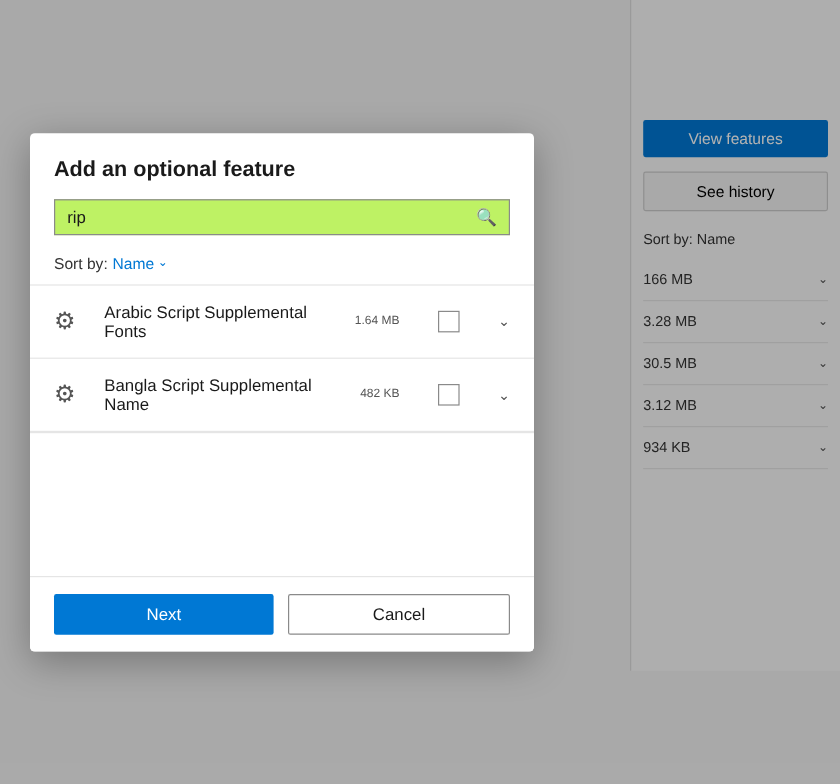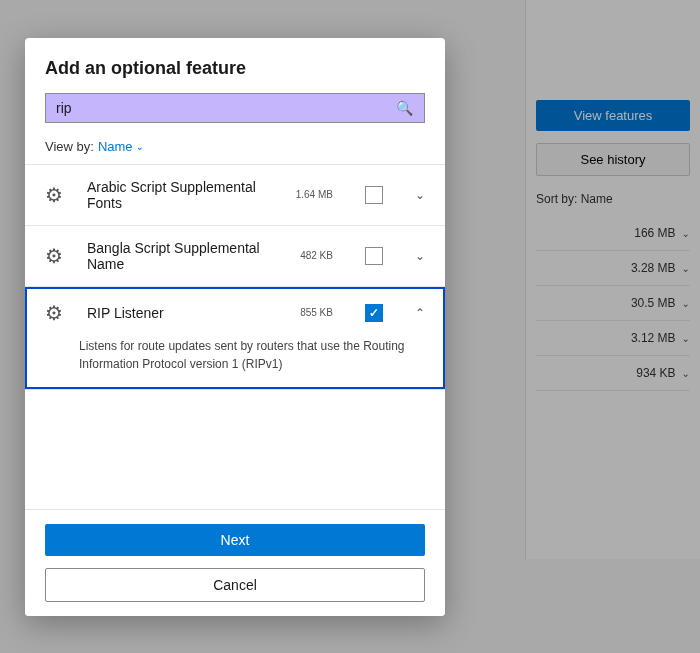--- a/index.html
+++ b/index.html
@@ -58,21 +58,21 @@
     }
 
     .right-sort {
       font-size: 12px;
       color: #333;
       margin-bottom: 10px;
     }
 
     .right-size-item {
       display: flex;
-      justify-content: flex-end;
+      justify-content: space-between;
       align-items: center;
       padding: 10px 0;
       border-bottom: 1px solid #e5e5e5;
       font-size: 12px;
       color: #333;
       gap: 6px;
     }
 
     .chevron-small {
       font-size: 10px;
@@ -109,21 +109,21 @@
       padding: 20px 20px 14px 20px;
     }
 
     
     .search-bar {
       margin: 0 20px 12px 20px;
       display: flex;
       align-items: center;
       border: 1px solid #8a8a8a;
       padding: 6px 10px;
-      background: #c4b5fd;
+      background: #bef264;
       position: relative;
     }
 
     .search-input {
       border: none;
       outline: none;
       font-size: 14px;
       flex: 1;
       color: #1a1a1a;
       background: transparent;
@@ -244,21 +244,20 @@
       border-top: 1px solid #e5e5e5;
     }
 
     
     .dialog-footer {
       border-top: 1px solid #e5e5e5;
       padding: 14px 20px;
       display: flex;
       gap: 12px;
       background: #fff;
-      flex-direction: column;
     }
 
     .btn-next {
       background: #0078d4;
       color: white;
       border: none;
       padding: 8px 0;
       font-size: 14px;
       cursor: pointer;
       border-radius: 2px;
@@ -318,21 +317,21 @@
   <div class="dialog">
 
     <div class="dialog-title">Add an optional feature</div>
 
     <div class="search-bar">
       <input class="search-input" type="text" value="rip" placeholder="Search" style="">
       <span class="search-icon">🔍</span>
     </div>
 
     <div class="sort-row">
-      <span class="sort-label">View by:</span>
+      <span class="sort-label">Sort by:</span>
       <span class="sort-value">
         <span>Name</span>
         <span class="sort-chevron">⌄</span>
       </span>
     </div>
 
     <div class="feature-list">
 
       <div class="feature-item">
         <div class="feature-row">
@@ -347,30 +346,20 @@
       <div class="feature-item">
         <div class="feature-row">
           <span class="feature-icon gear-icon"></span>
           <span class="feature-name">Bangla Script Supplemental Name</span>
           <span class="feature-size">482 KB</span>
           <div class="feature-checkbox"></div>
           <span class="feature-chevron">⌄</span>
         </div>
       </div>
 
-      <div class="feature-item selected">
-        <div class="feature-row">
-          <span class="feature-icon gear-icon"></span>
-          <span class="feature-name">RIP Listener</span>
-          <span class="feature-size">855 KB</span>
-          <div class="feature-checkbox checked"></div>
-          <span class="feature-chevron">⌃</span>
-        </div>
-        <div class="feature-description">Listens for route updates sent by routers that use the Routing Information Protocol version 1 (RIPv1)</div>
-      </div>
 
     </div>
 
     <div class="dialog-space"></div>
 
     <div class="dialog-footer">
       <button class="btn-next">Next</button>
       <button class="btn-cancel">Cancel</button>
     </div>
 

